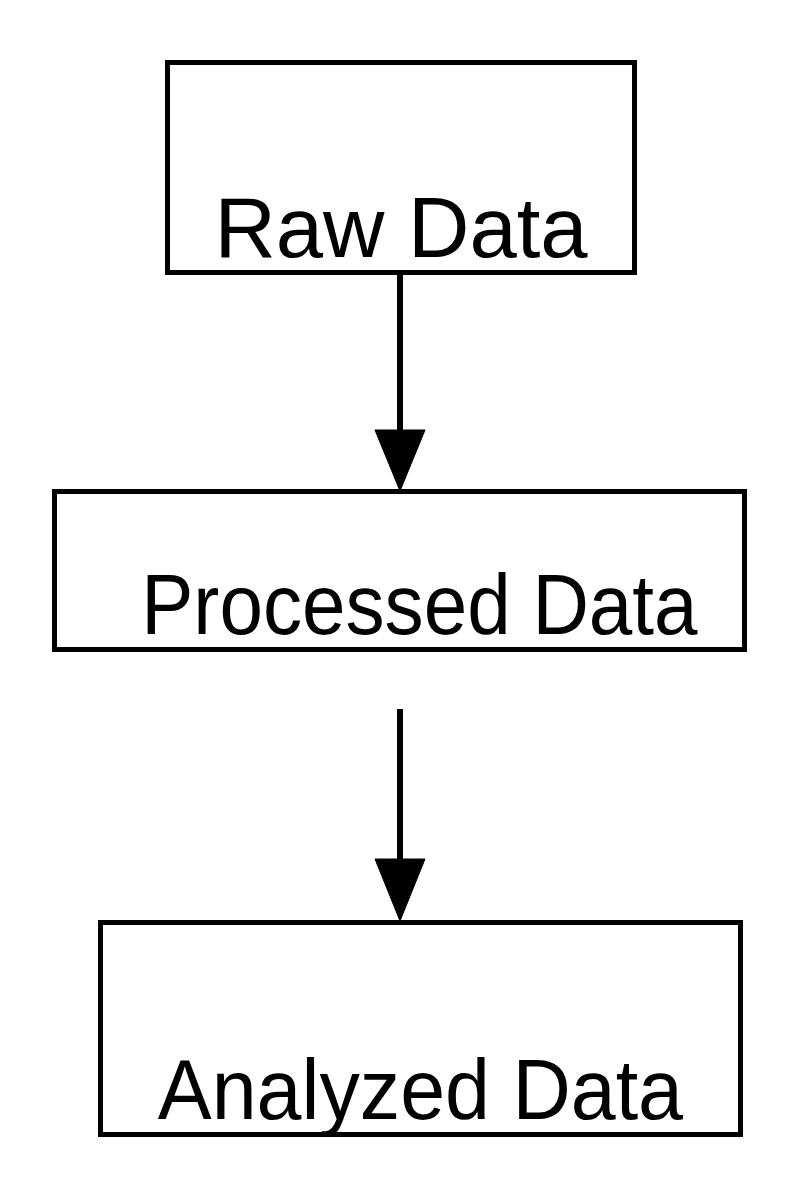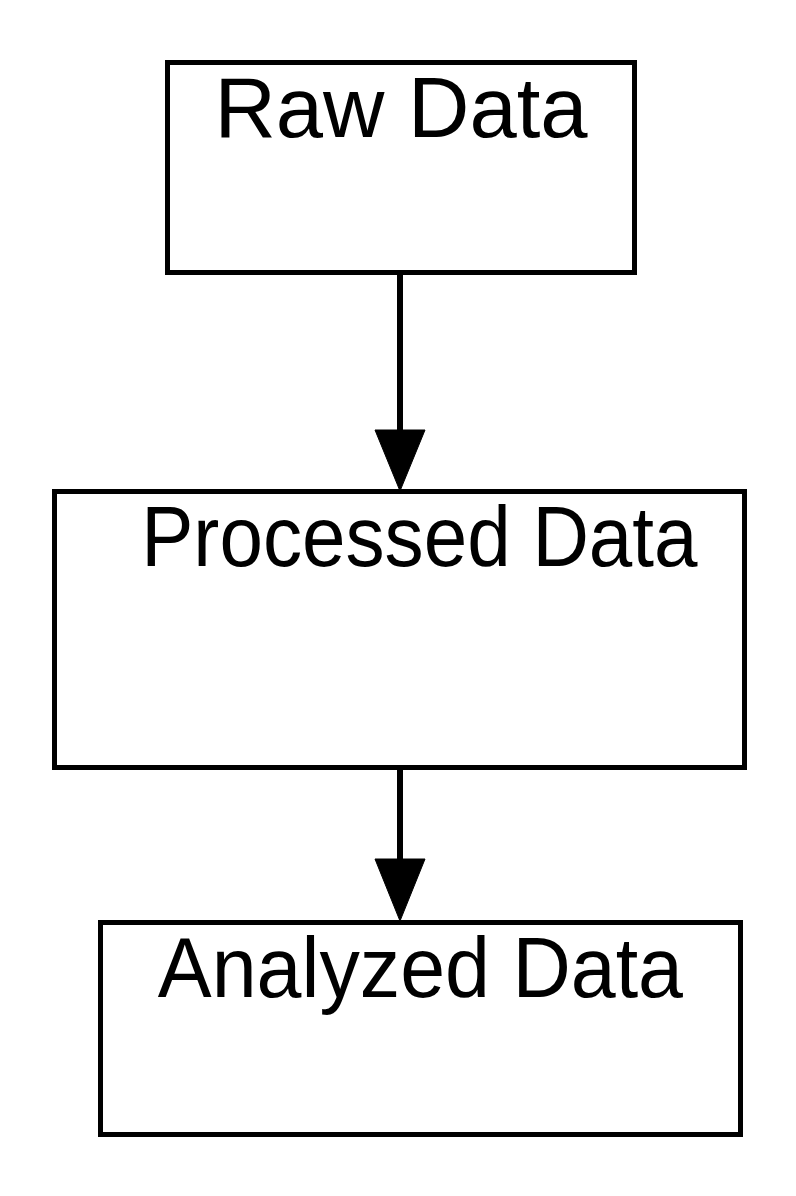--- a/index.html
+++ b/index.html
@@ -15,21 +15,21 @@
     background: #ffffff;
     overflow: hidden;
     font-family: "Liberation Sans", sans-serif;
   }
   .node {
     position: absolute;
     box-sizing: border-box;
     background: #ffffff;
     border: 5px solid #000000;
     display: flex;
-    align-items: flex-start;
+    align-items: flex-end;
     justify-content: center;
   }
   .node-label {
     font-family: "Liberation Sans", sans-serif;
     font-size: 85px;
     line-height: 1;
     color: #000000;
     white-space: nowrap;
     letter-spacing: 0px;
     font-weight: 400;
@@ -37,21 +37,21 @@
   #node-raw-data {
     left: 165px;
     top: 60px;
     width: 472px;
     height: 215px;
   }
   #node-processed-data {
     left: 52px;
     top: 489px;
     width: 695px;
-    height: 281px;
+    height: 163px;
     padding-left: 40px;
   }
   #node-processed-data .node-label {
     transform: scaleX(0.92);
   }
   #node-analyzed-data {
     left: 78px;
     top: 920px;
     width: 645px;
     height: 217px;

